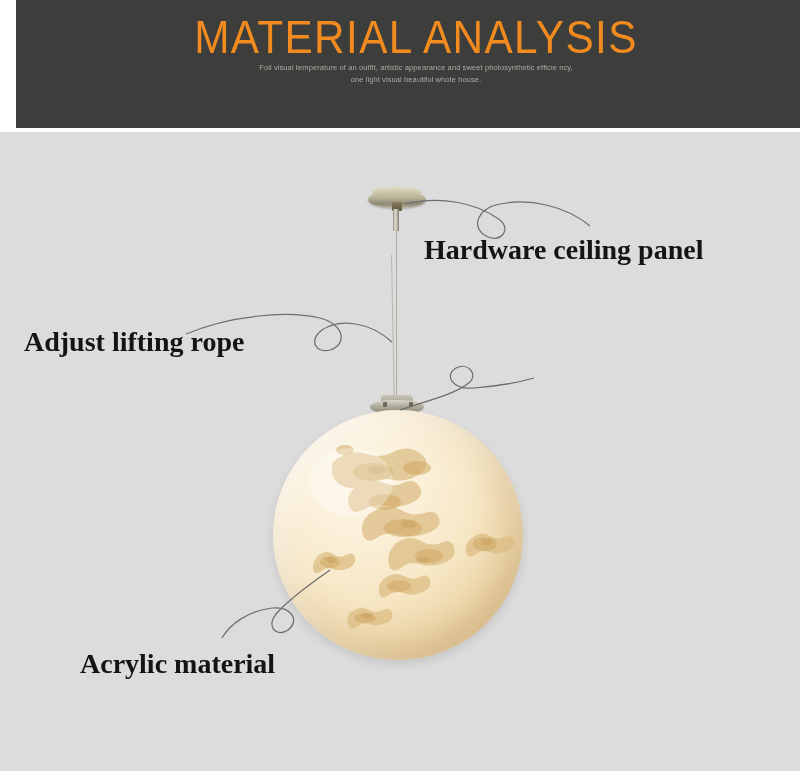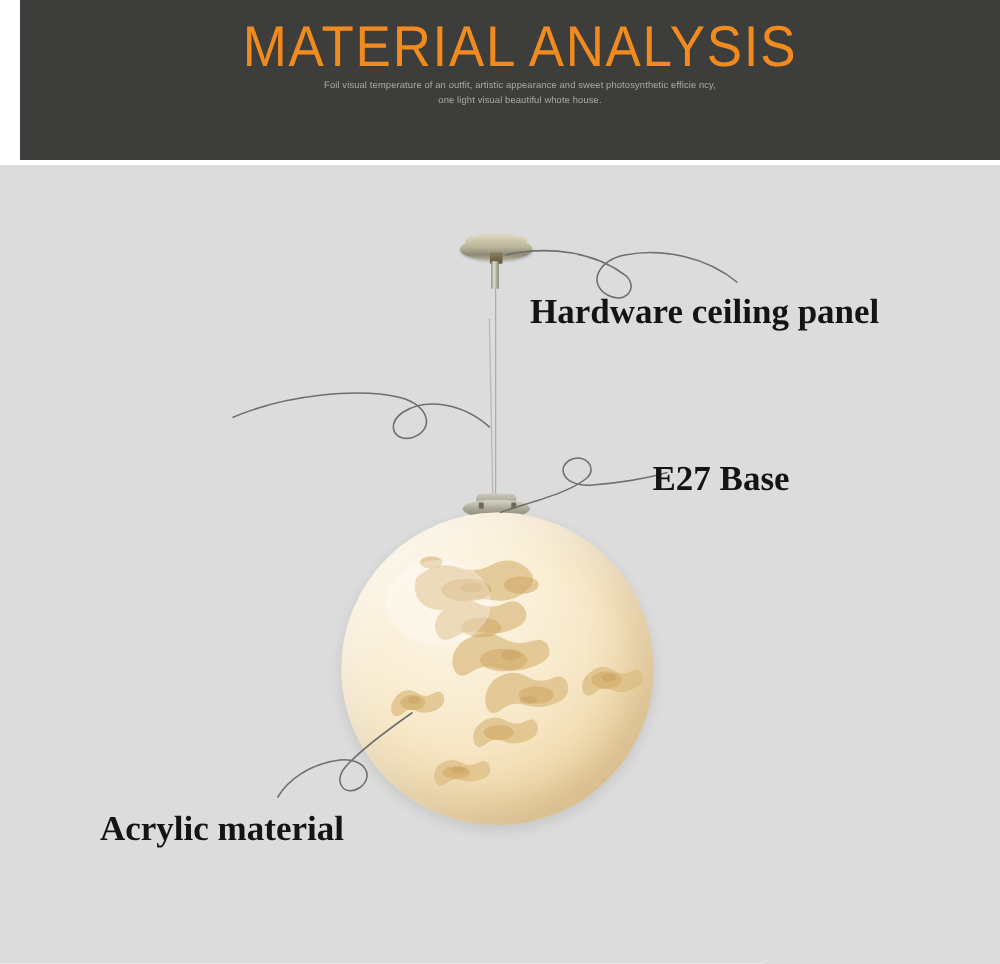--- a/index.html
+++ b/index.html
@@ -263,19 +263,19 @@
       </div>
 
       <svg class="leaders" viewBox="0 0 800 639">
         <path d="M404 72 C 440 64, 476 70, 500 88 C 512 98, 500 112, 486 104 C 470 95, 478 76, 500 72 C 530 66, 566 74, 590 94"></path>
         <path d="M392 210 C 370 190, 340 186, 322 198 C 308 208, 316 222, 330 218 C 348 212, 344 192, 320 186 C 286 178, 228 184, 186 202"></path>
         <path d="M400 278 C 430 268, 456 262, 470 250 C 478 242, 468 230, 456 236 C 444 243, 452 258, 474 256 C 500 254, 520 250, 534 246"></path>
         <path d="M330 438 C 310 452, 288 468, 276 482 C 266 494, 276 506, 288 498 C 300 489, 292 474, 272 476 C 248 479, 230 492, 222 506"></path>
       </svg>
 
       <div class="label label-hardware">Hardware ceiling panel</div>
-      <div class="label label-e27">E27 Base</div>
+      <div class="label label-rope">Adjust lifting rope</div>
       <div class="label label-acrylic">Acrylic material</div>
 
     </div>
   </div>
 
 </div>
 
 </body></html>

